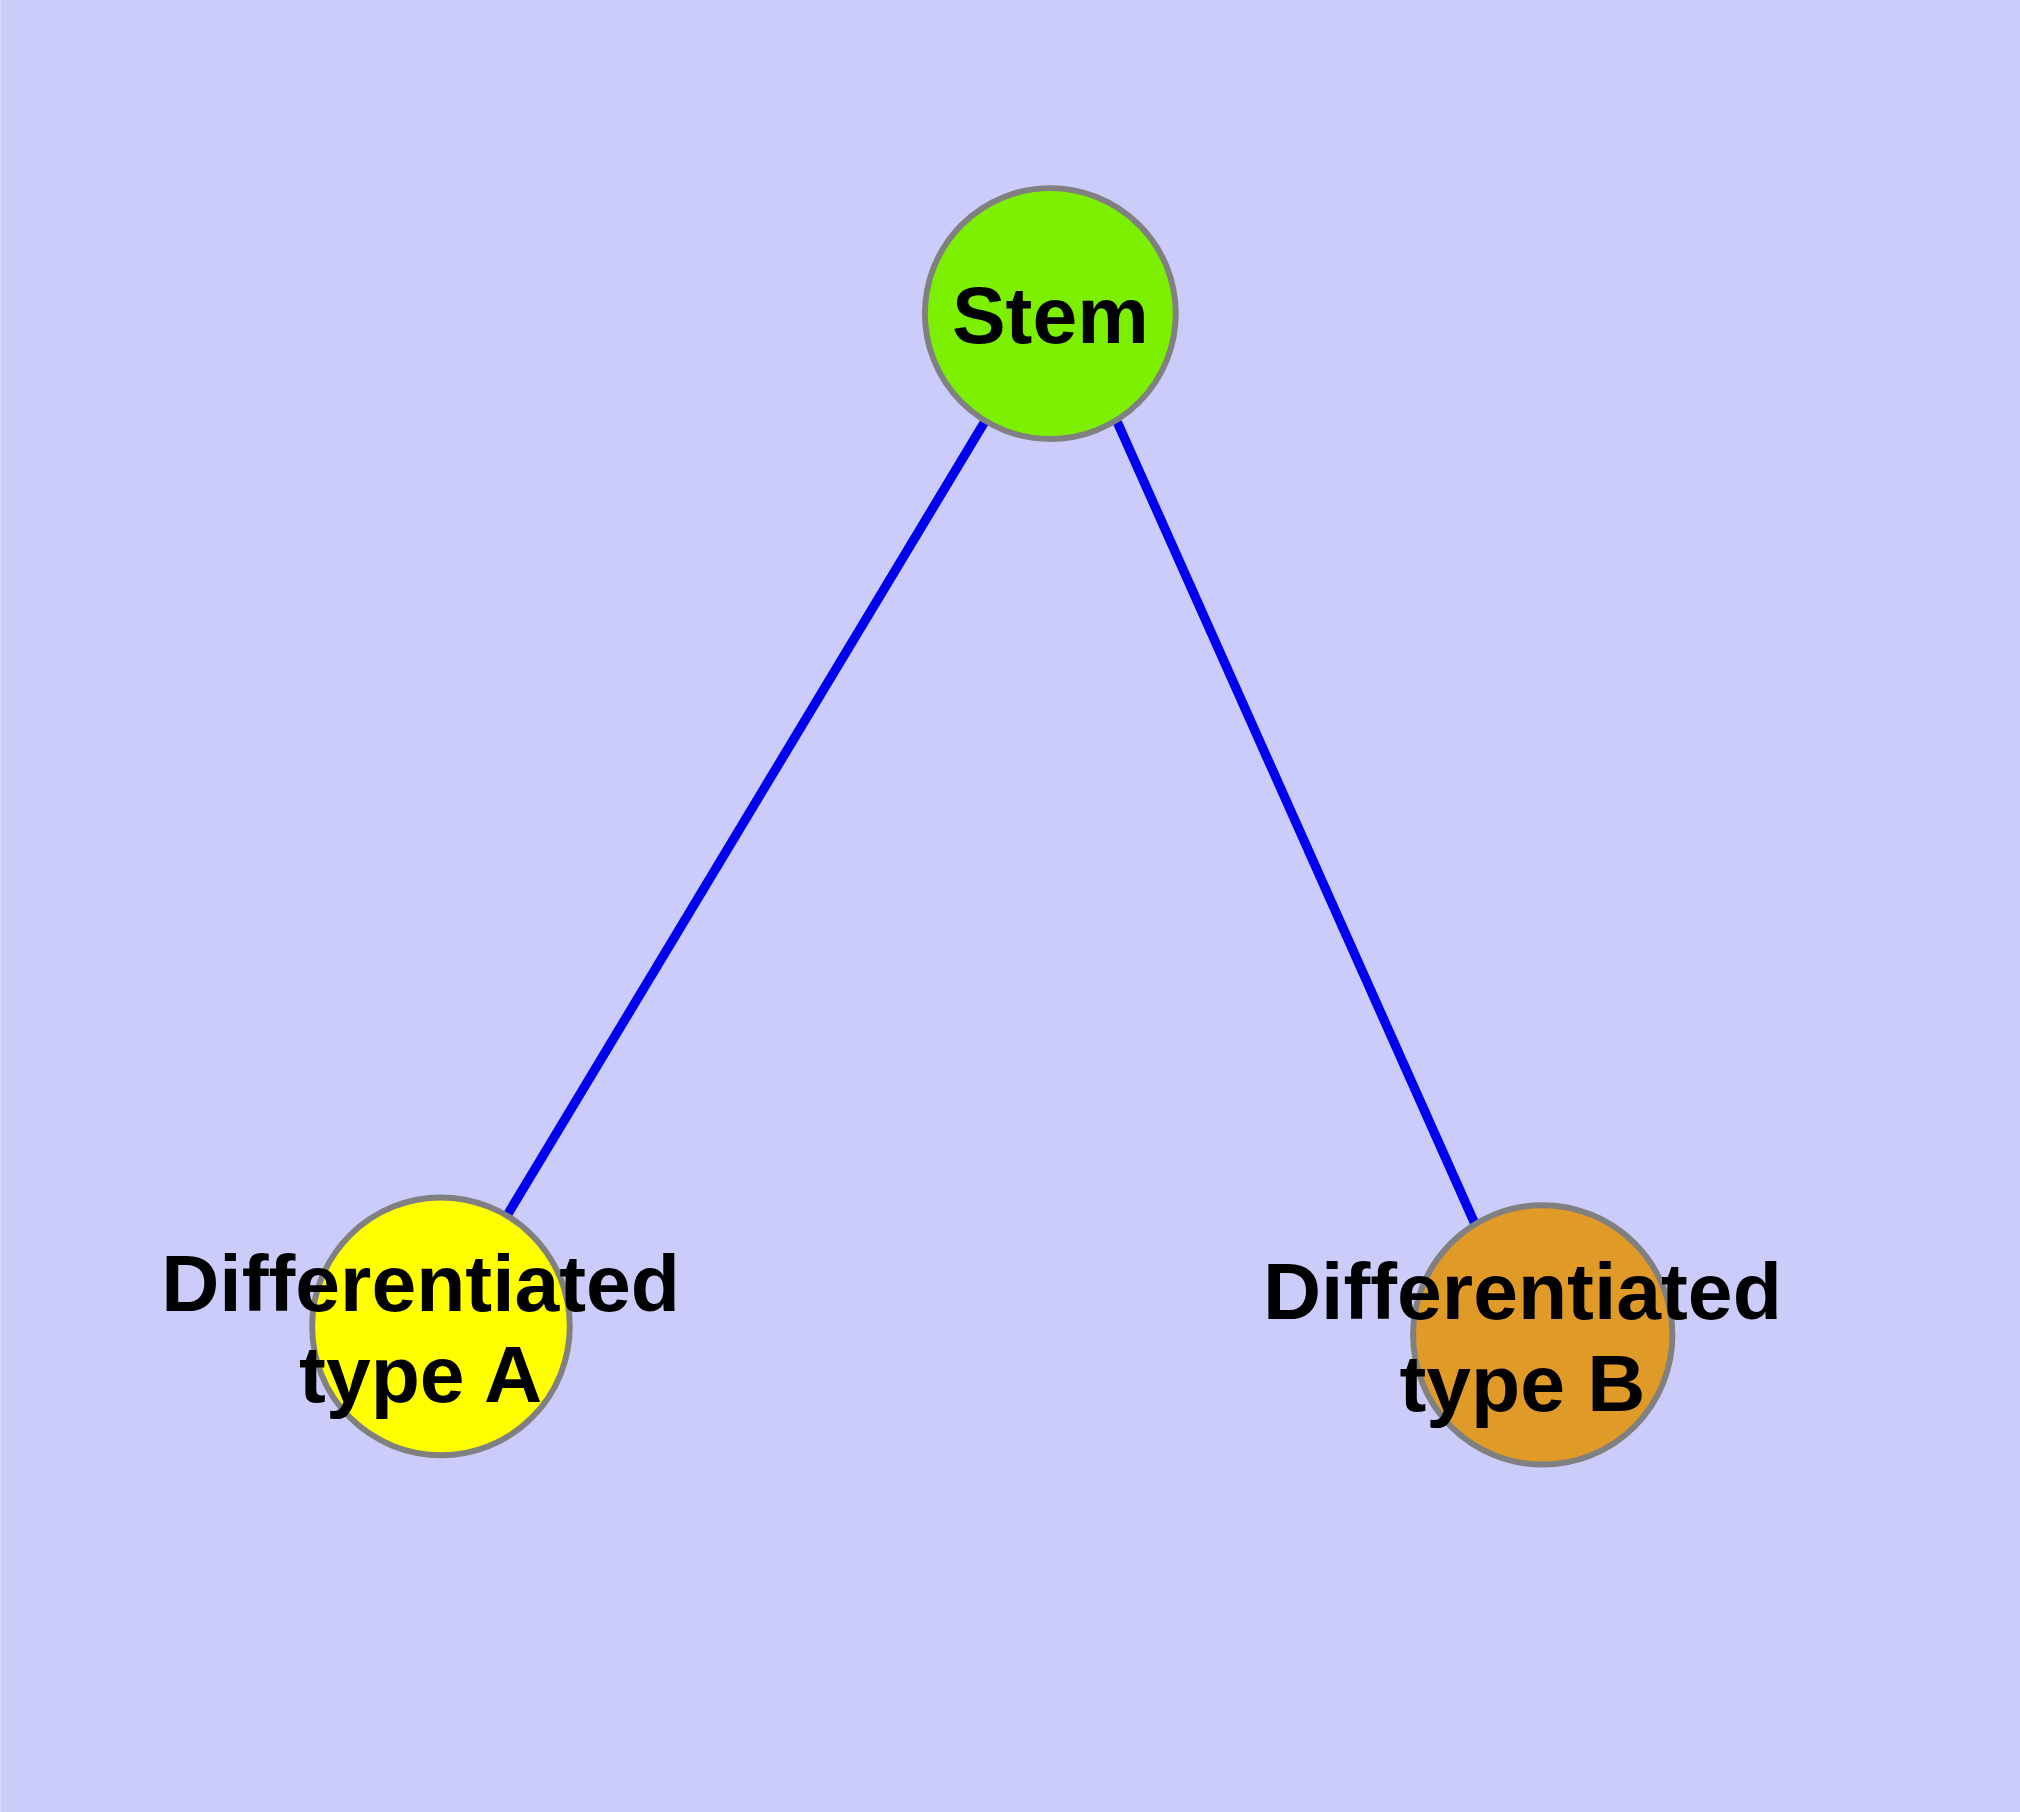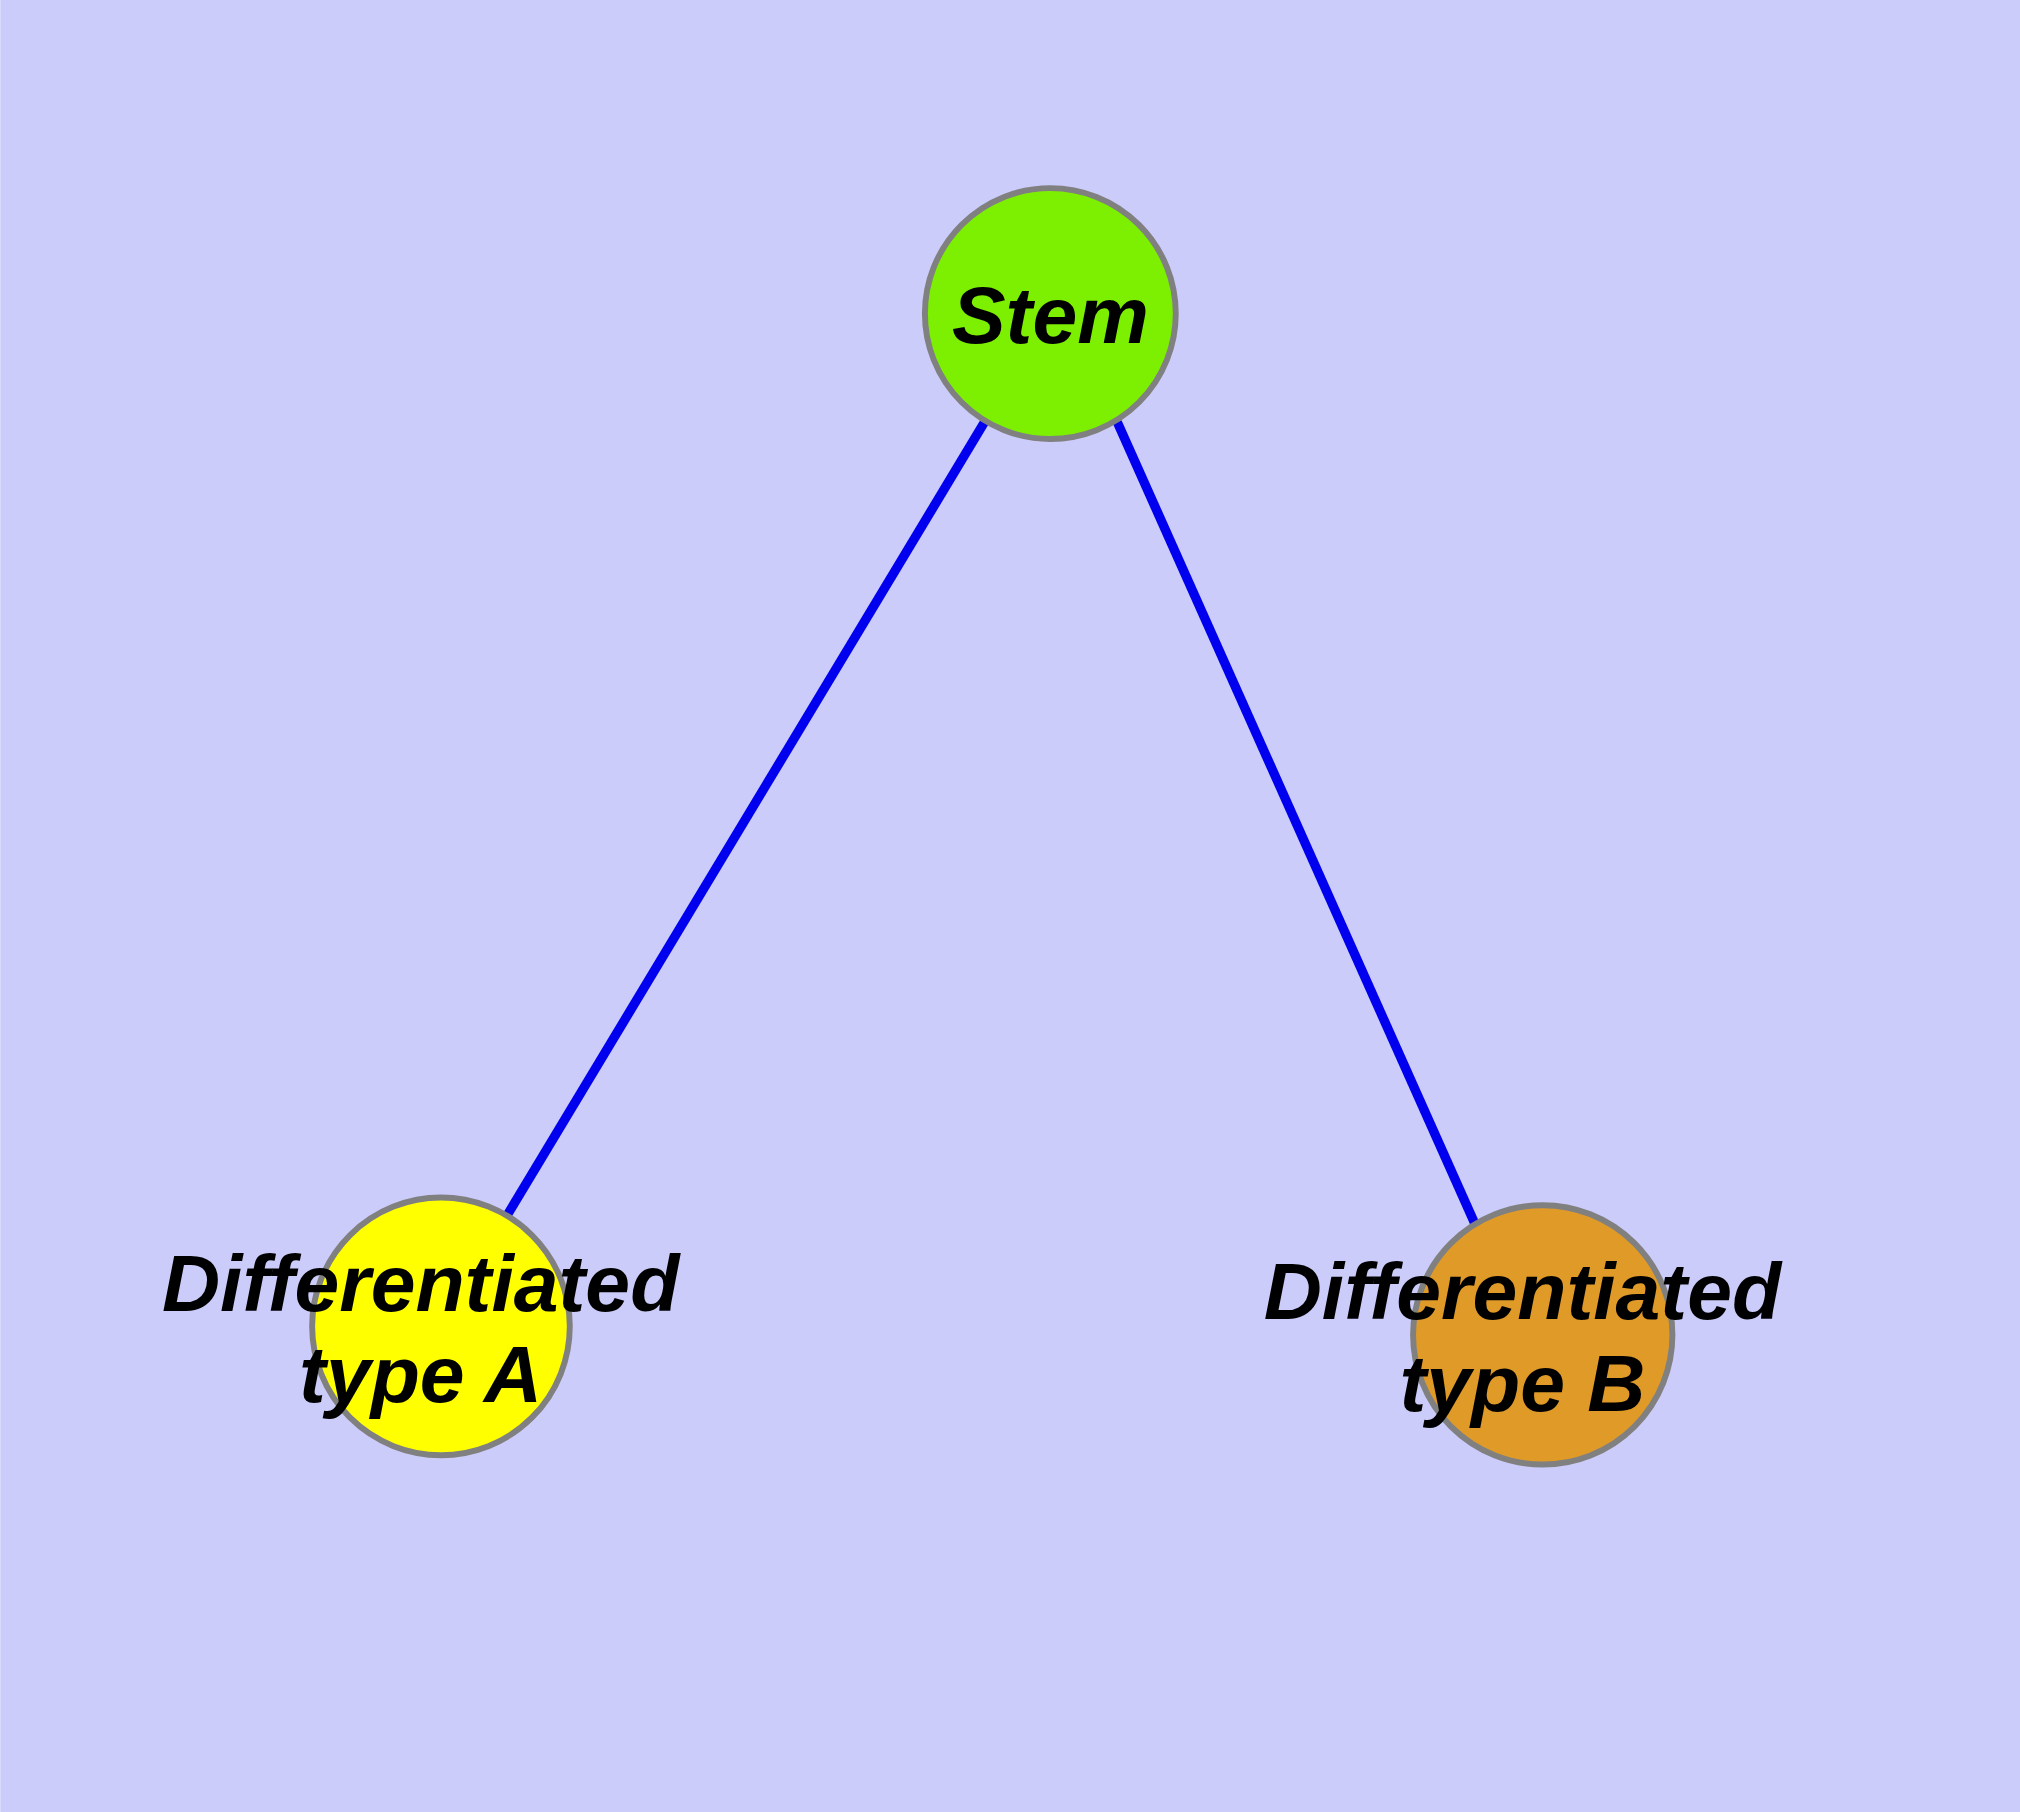--- a/index.html
+++ b/index.html
@@ -10,21 +10,20 @@
   }
   body {
     font-family: "Liberation Sans", sans-serif;
   }
   #canvas-wrap {
     position: relative;
     width: 2021px;
     height: 1812px;
     overflow: hidden;
     background: #ffffff;
-    font-style: italic;
   }
   #graph-svg {
     position: absolute;
     left: 0;
     top: 0;
     display: block;
   }
   .graph-bg {
     
   }

